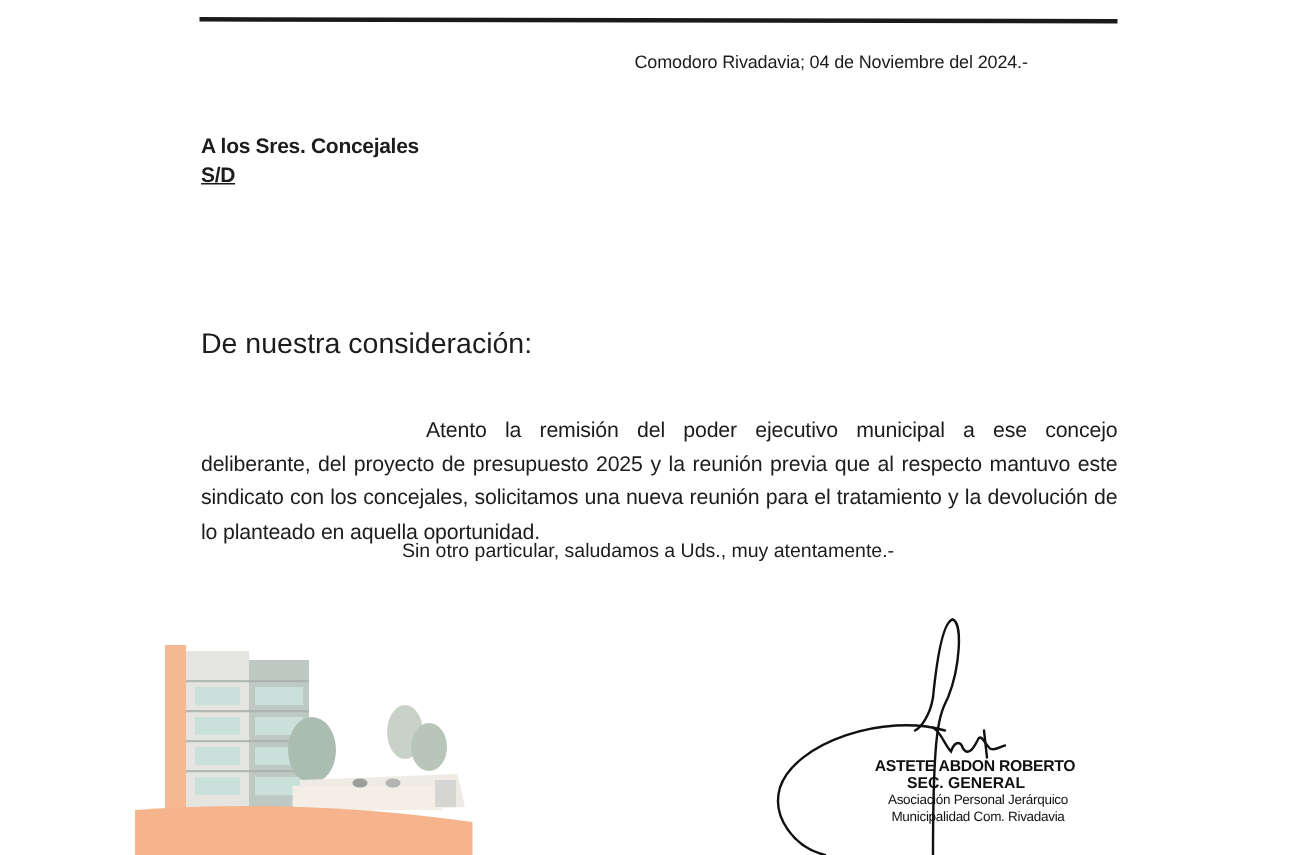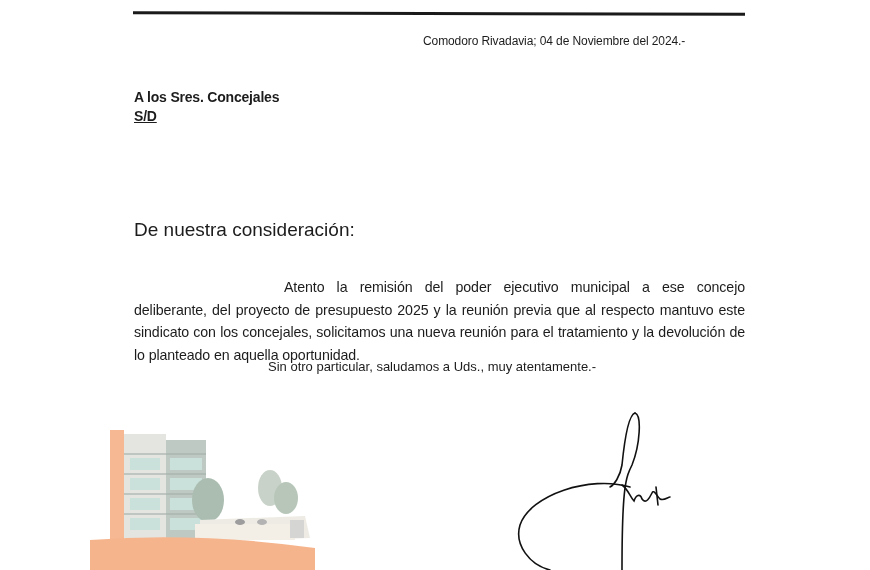--- a/index.html
+++ b/index.html
@@ -182,13 +182,19 @@
 
       <path d="M125,8 C118,10 114,40 112,60 C110,72 104,80 100,82"></path>
       <path d="M125,8 C132,10 130,40 122,60 C116,72 112,80 112,165"></path>
 
       <path d="M120,82 C80,70 20,90 10,120 C4,140 20,160 40,165"></path>
 
       <path d="M112,80 C118,84 120,92 124,96 C126,90 130,88 132,94 C136,100 140,92 142,88 C144,84 146,90 150,94 C154,96 158,92 160,92"></path>
       <path d="M146,82 L148,100"></path>
     </g>
   </svg>
+  <div class="stamp-text">
+    <div class="stamp-name">ASTETE ABDON ROBERTO</div>
+    <div class="stamp-role">SEC. GENERAL</div>
+    <div class="stamp-org">Asociación Personal Jerárquico</div>
+    <div class="stamp-org">Municipalidad Com. Rivadavia</div>
+  </div>
 </div>
 
 </body></html>

